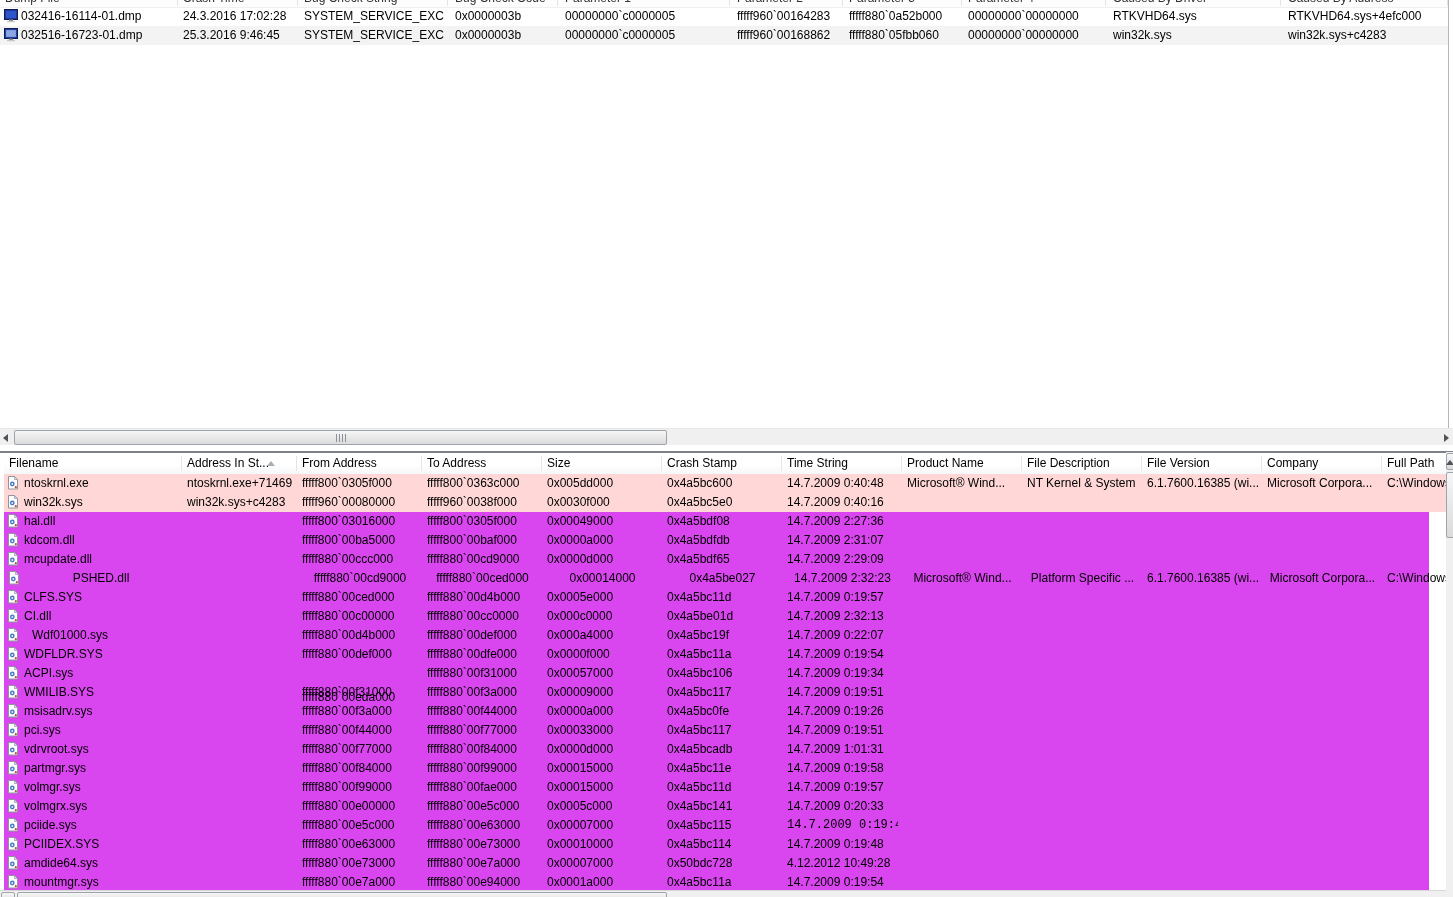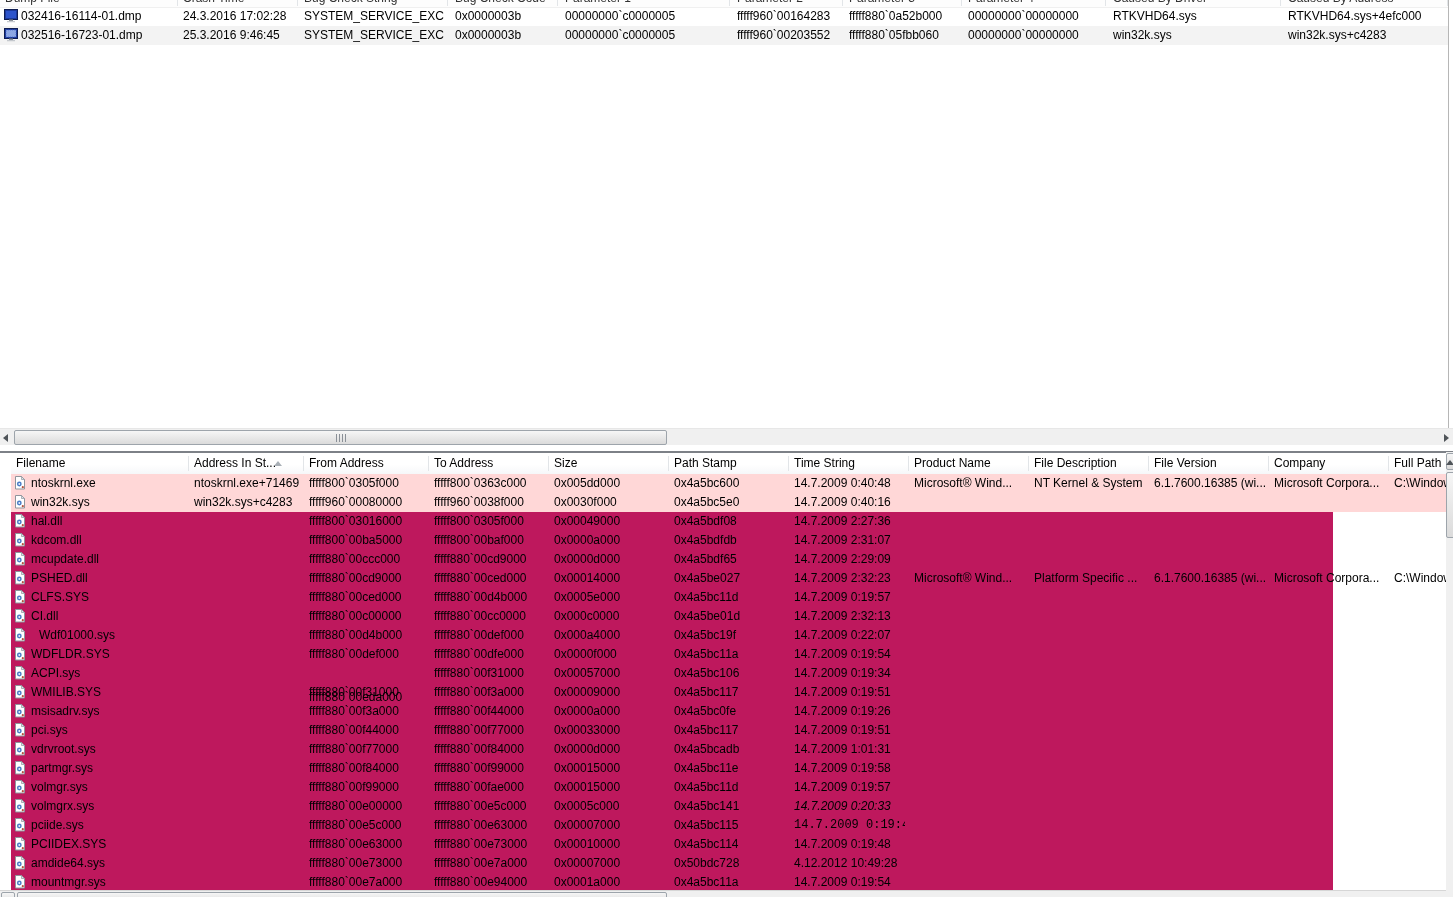--- a/index.html
+++ b/index.html
@@ -84,47 +84,47 @@
               <rect x="2" y="2" width="10" height="7" fill="#8da7e4"></rect>
               <path d="M2 2h10v7h-10z" fill="none" stroke="#3a5fc6" stroke-width="0.6" stroke-dasharray="1 1"></path>
               <rect x="5" y="10.5" width="4" height="1.5" fill="#8d939b"></rect>
               <rect x="3" y="12.2" width="8" height="1" fill="#b8bdc4"></rect>
             </svg></span>
           <span class="cell" style="left: 21px; width: 153px;">032516-16723-01.dmp</span>
           <span class="cell" style="left: 183px; width: 111px;">25.3.2016 9:46:45</span>
           <span class="cell" style="left: 304px; width: 140px;">SYSTEM_SERVICE_EXCE...</span>
           <span class="cell" style="left: 455px; width: 99px;">0x0000003b</span>
           <span class="cell" style="left: 565px; width: 161px;">00000000`c0000005</span>
-          <span class="cell" style="left: 737px; width: 102px;">fffff960`00203552</span>
+          <span class="cell" style="left: 737px; width: 102px;">fffff960`00168862</span>
           <span class="cell" style="left: 849px; width: 109px;">fffff880`05fbb060</span>
           <span class="cell" style="left: 968px; width: 134px;">00000000`00000000</span>
           <span class="cell" style="left: 1113px; width: 164px;">win32k.sys</span>
           <span class="cell" style="left: 1288px; width: 156px;">win32k.sys+c4283</span>
         </div>
       </div>
     <div id="top-right-edge"></div>
   </div>
 
   <div class="sb-track" style="left:0;top:428px;width:1453px;height:17px;border-top:1px solid #e7e7e7;box-sizing:border-box;">
     <span class="tri tri-left" style="left:3px;top:5px;"></span>
     <div class="sb-thumb" style="left:14px;top:1px;width:653px;height:15px;">
       <span class="sb-grip"></span>
     </div>
     <span class="tri tri-right" style="left:1444px;top:5px;"></span>
   </div>
 
   <div id="low-border"></div>
-  <div id="lower-pane" style="position:absolute;left:11px;top:453px;width:1322px;height:444px;background:#be185d;">
+  <div id="lower-pane" style="position:absolute;left:4px;top:453px;width:1425px;height:444px;background:#d946ef;">
     <div id="low-header" style="top:0;">
         <span class="hcell" style="left: 5px; width: 165px;">Filename</span>
         <span class="hcell" style="left: 183px; width: 102px;">Address In St...</span>
         <span class="hcell" style="left: 298px; width: 112px;">From Address</span>
         <span class="hcell" style="left: 423px; width: 107px;">To Address</span>
         <span class="hcell" style="left: 543px; width: 107px;">Size</span>
-        <span class="hcell" style="left: 663px; width: 107px;">Path Stamp</span>
+        <span class="hcell" style="left: 663px; width: 107px;">Crash Stamp</span>
         <span class="hcell" style="left: 783px; width: 107px;">Time String</span>
         <span class="hcell" style="left: 903px; width: 107px;">Product Name</span>
         <span class="hcell" style="left: 1023px; width: 107px;">File Description</span>
         <span class="hcell" style="left: 1143px; width: 107px;">File Version</span>
         <span class="hcell" style="left: 1263px; width: 107px;">Company</span>
         <span class="hcell" style="left: 1383px; width: 55px;">Full Path</span>
         <div class="hdr-sep" style="left: 177px; top: 3px; height: 15px;"></div>
         <div class="hdr-sep" style="left: 292px; top: 3px; height: 15px;"></div>
         <div class="hdr-sep" style="left: 417px; top: 3px; height: 15px;"></div>
         <div class="hdr-sep" style="left: 537px; top: 3px; height: 15px;"></div>
@@ -236,21 +236,21 @@
           <span class="cell" style="left: 423px; width: 111px;">fffff880`00cd9000</span>
           <span class="cell" style="left: 543px; width: 111px;">0x0000d000</span>
           <span class="cell" style="left: 663px; width: 111px;">0x4a5bdf65</span>
           <span class="cell" style="left: 783px; width: 111px;">14.7.2009 2:29:09</span>
           <span class="cell" style="left: 903px; width: 111px;"></span>
           <span class="cell" style="left: 1023px; width: 111px;"></span>
           <span class="cell" style="left: 1143px; width: 111px;"></span>
           <span class="cell" style="left: 1263px; width: 111px;"></span>
           <span class="cell" style="left: 1383px; width: 59px;"></span>
         </div>
-        <div class="row" style="top: 116px; width: 1446px;">
+        <div class="row" style="top: 116px; width: 1446px; text-align: center;">
           <span class="icon" style="left: 3px;"><svg width="12" height="14" viewBox="0 0 12 14">
               <path d="M1.5 0.5 H7.5 L10.5 3.5 V13 H1.5 Z" fill="#ffffff" stroke="#8e959c"></path>
               <path d="M7.5 0.5 V3.5 H10.5 Z" fill="#dde3ea" stroke="#8e959c" stroke-width="0.7"></path>
               <circle cx="5.3" cy="8" r="2.4" fill="#4a7cc7"></circle>
               <circle cx="5.3" cy="8" r="0.9" fill="#eef3fb"></circle>
               <circle cx="8.8" cy="11.2" r="1.1" fill="#b4503c"></circle>
             </svg></span>
           <span class="cell" style="left: 20px; width: 154px;">PSHED.dll</span>
           <span class="cell" style="left: 183px; width: 106px;"></span>
           <span class="cell" style="left: 298px; width: 116px;">fffff880`00cd9000</span>
@@ -502,21 +502,21 @@
               <circle cx="5.3" cy="8" r="2.4" fill="#4a7cc7"></circle>
               <circle cx="5.3" cy="8" r="0.9" fill="#eef3fb"></circle>
               <circle cx="8.8" cy="11.2" r="1.1" fill="#b4503c"></circle>
             </svg></span>
           <span class="cell" style="left: 20px; width: 154px;">volmgrx.sys</span>
           <span class="cell" style="left: 183px; width: 106px;"></span>
           <span class="cell" style="left: 298px; width: 116px;">fffff880`00e00000</span>
           <span class="cell" style="left: 423px; width: 111px;">fffff880`00e5c000</span>
           <span class="cell" style="left: 543px; width: 111px;">0x0005c000</span>
           <span class="cell" style="left: 663px; width: 111px;">0x4a5bc141</span>
-          <span class="cell" style="left: 783px; width: 111px; font-style: italic;">14.7.2009 0:20:33</span>
+          <span class="cell" style="left: 783px; width: 111px;">14.7.2009 0:20:33</span>
           <span class="cell" style="left: 903px; width: 111px;"></span>
           <span class="cell" style="left: 1023px; width: 111px;"></span>
           <span class="cell" style="left: 1143px; width: 111px;"></span>
           <span class="cell" style="left: 1263px; width: 111px;"></span>
           <span class="cell" style="left: 1383px; width: 59px;"></span>
         </div>
         <div class="row" style="top: 363px; width: 1446px;">
           <span class="icon" style="left: 3px;"><svg width="12" height="14" viewBox="0 0 12 14">
               <path d="M1.5 0.5 H7.5 L10.5 3.5 V13 H1.5 Z" fill="#ffffff" stroke="#8e959c"></path>
               <path d="M7.5 0.5 V3.5 H10.5 Z" fill="#dde3ea" stroke="#8e959c" stroke-width="0.7"></path>

